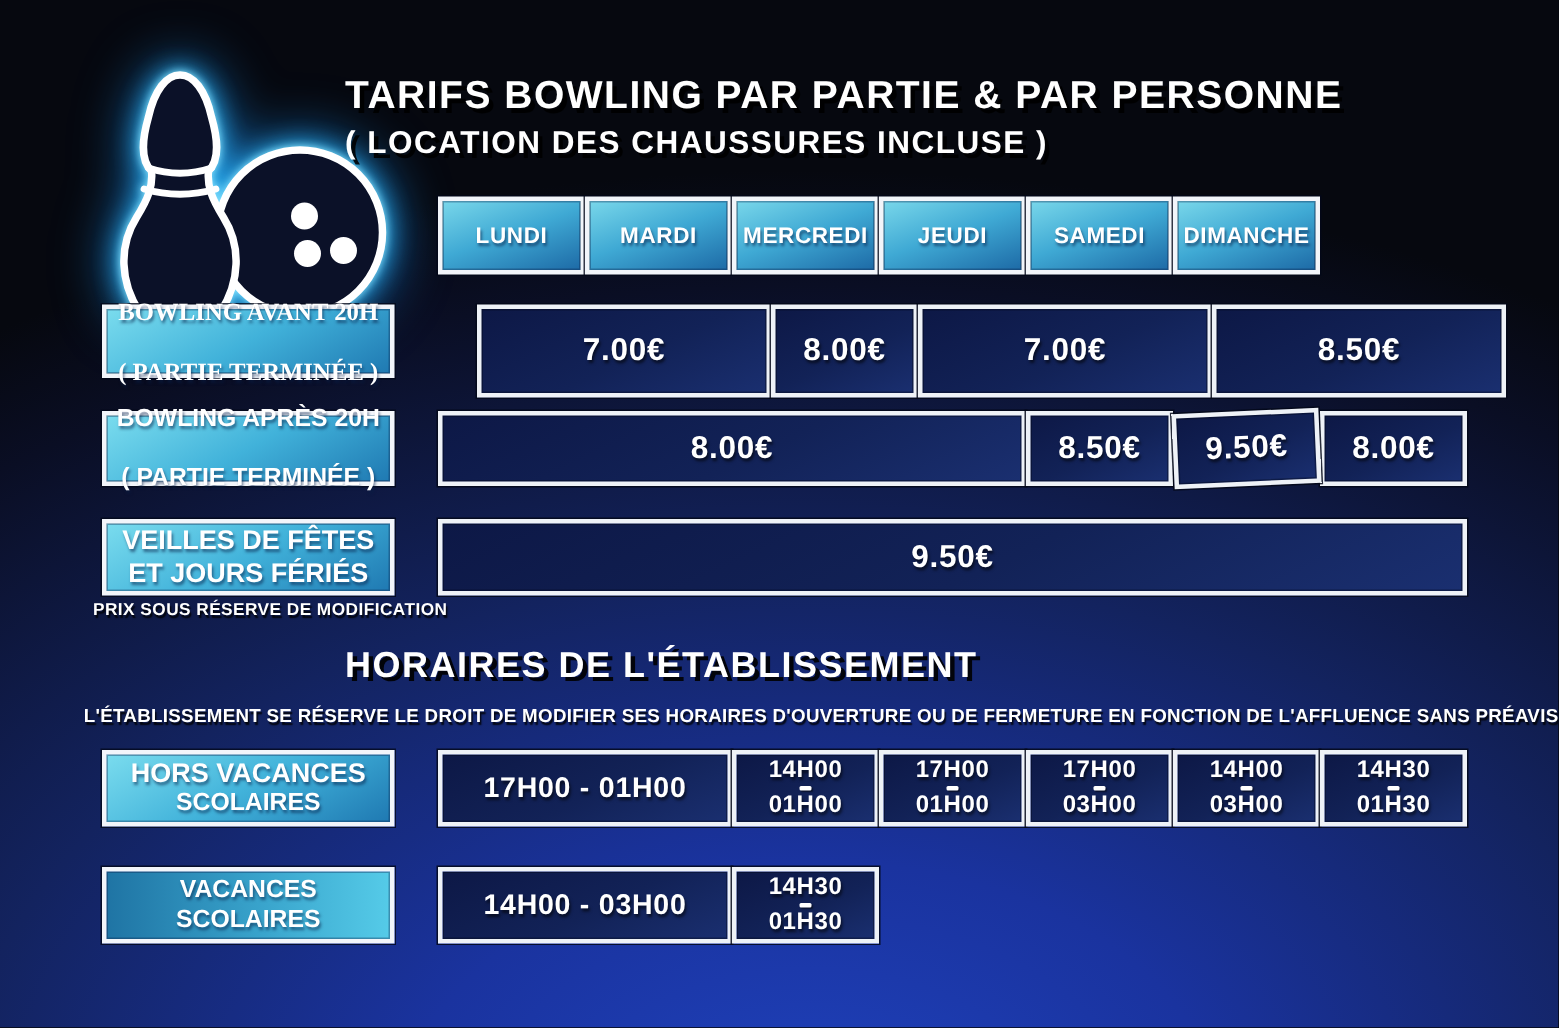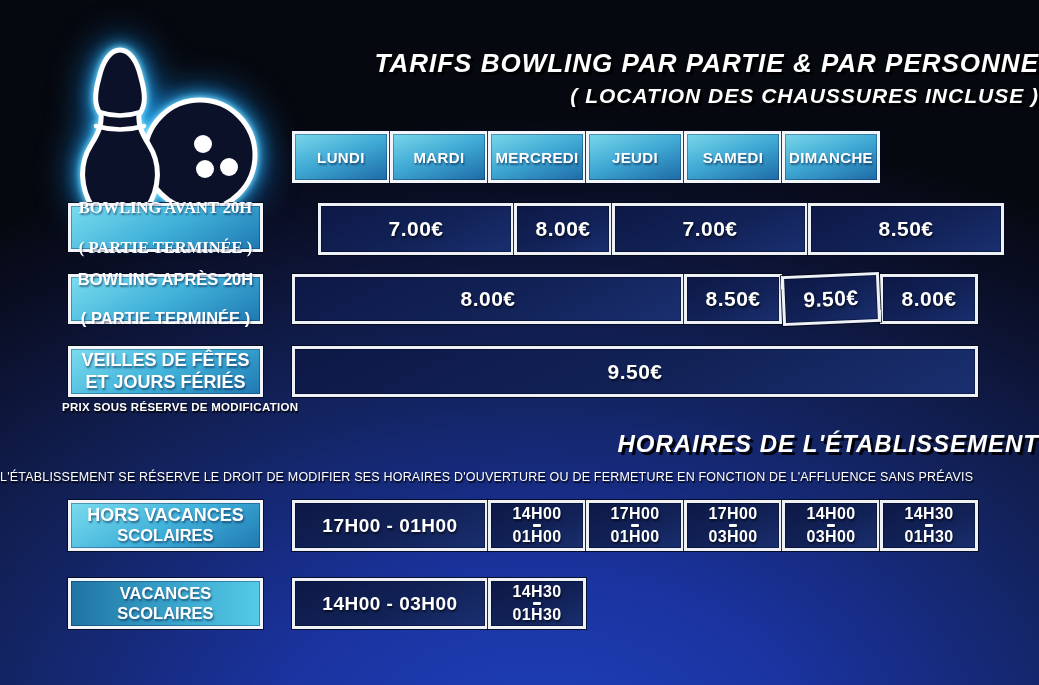--- a/index.html
+++ b/index.html
@@ -11,25 +11,25 @@
   }
   
   .neon{
     position:absolute;left:35px;top:22px;z-index:1;
     filter:drop-shadow(0 0 3px #8fe6ff) drop-shadow(0 0 8px #2fb4f0) drop-shadow(0 0 18px #1478c8);
   }
   .neon path,.neon circle{stroke:#fff;stroke-width:5;fill:#0b1128;stroke-linejoin:round;stroke-linecap:round;}
   .neon .hole{fill:#fff;stroke:none;}
   .neon .band{fill:none;stroke-width:4.5;}
   
-  .center-col{position:absolute;left:230px;right:0;text-align:right;z-index:2;font-style:italic;}
+  .center-col{position:absolute;left:230px;right:0;text-align:left;z-index:2;}
   .title1{top:48px;font-size:26px;font-weight:bold;letter-spacing:1px;text-shadow:3px 3px 0 rgba(0,0,0,.9);}
   .title2{top:84px;font-size:21px;font-weight:bold;letter-spacing:1px;text-shadow:3px 3px 0 rgba(0,0,0,.9);}
   .hours-title{top:430px;font-size:24px;font-weight:bold;letter-spacing:1px;text-shadow:3px 3px 0 rgba(0,0,0,.9);}
-  .disclaimer{position:absolute;left:0;right:0;top:470px;text-align:left;font-size:12.5px;font-weight:normal;
+  .disclaimer{position:absolute;left:0;right:0;top:470px;text-align:right;font-size:12.5px;font-weight:bold;
     letter-spacing:.2px;text-shadow:1px 2px 1px rgba(0,0,0,.85);z-index:2;}
   .footnote{position:absolute;left:62px;top:401px;font-size:11.5px;font-weight:bold;letter-spacing:.3px;
     text-shadow:1px 2px 1px rgba(0,0,0,.85);z-index:2;}
   
   .label-box{
     position:absolute;left:68px;width:195px;z-index:3;box-sizing:border-box;
     display:flex;flex-direction:column;align-items:center;justify-content:center;
     background:linear-gradient(150deg,#7adcee 0%,#41b2da 50%,#1f79b2 100%);
     border:3px solid #f2f5fa;box-shadow:0 0 0 1px rgba(3,8,25,.8), inset 0 0 0 1px rgba(8,30,70,.35);
     text-shadow:1px 2px 2px rgba(8,30,70,.55);font-weight:bold;line-height:1.18;
@@ -91,21 +91,21 @@
 
   <div class="grid-row" id="days-row" style="top:131px;height:52px;">
       <div class="day-cell">LUNDI</div>
       <div class="day-cell">MARDI</div>
       <div class="day-cell">MERCREDI</div>
       <div class="day-cell">JEUDI</div>
       <div class="day-cell">SAMEDI</div>
       <div class="day-cell">DIMANCHE</div>
     </div>
 
-  <div class="grid-row" id="price-row-0" style="top:203px;height:52px;padding-left:26px;">
+  <div class="grid-row" id="price-row-0" style="top:203px;height:62px;padding-left:26px;">
       <div class="val-cell big" style="grid-column: span 2;">7.00€</div>
       <div class="val-cell big" style="grid-column: span 1;">8.00€</div>
       <div class="val-cell big" style="grid-column: span 2;">7.00€</div>
       <div class="val-cell big" style="grid-column: span 2;">8.50€</div>
     </div>
   <div class="grid-row" id="price-row-1" style="top:274px;height:50px;">
       <div class="val-cell big" style="grid-column: span 4;">8.00€</div>
       <div class="val-cell big" style="grid-column: span 1;">8.50€</div>
       <div class="val-cell big tilt" style="grid-column: span 1;">9.50€</div>
       <div class="val-cell big" style="grid-column: span 1;">8.00€</div>

